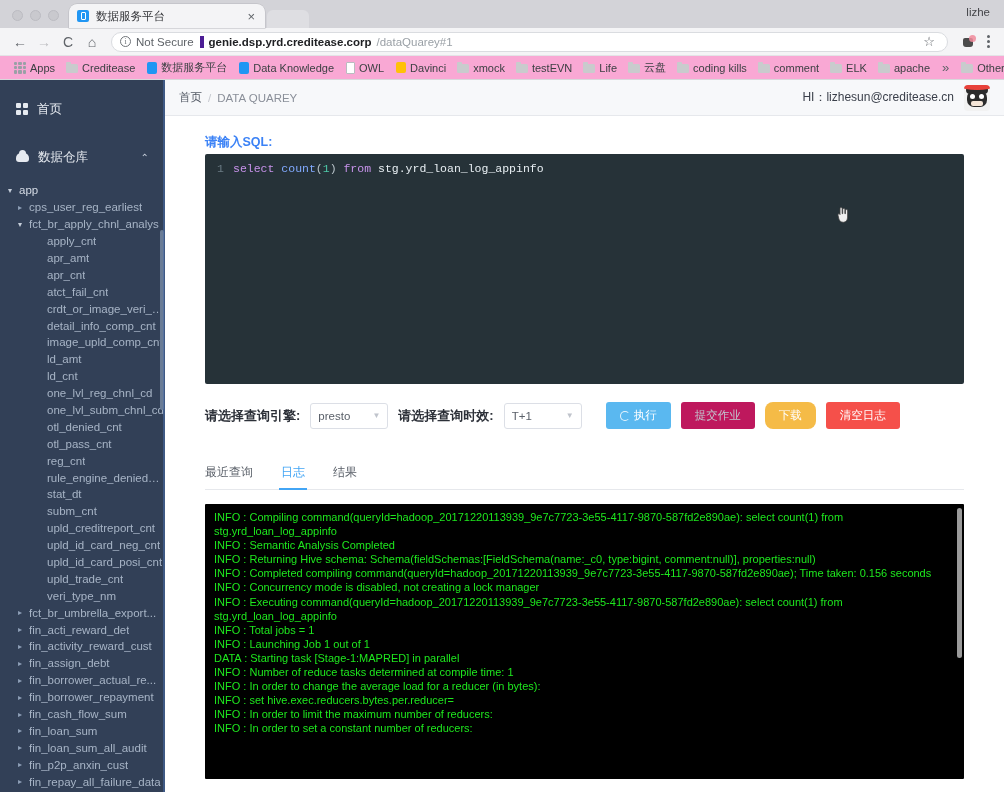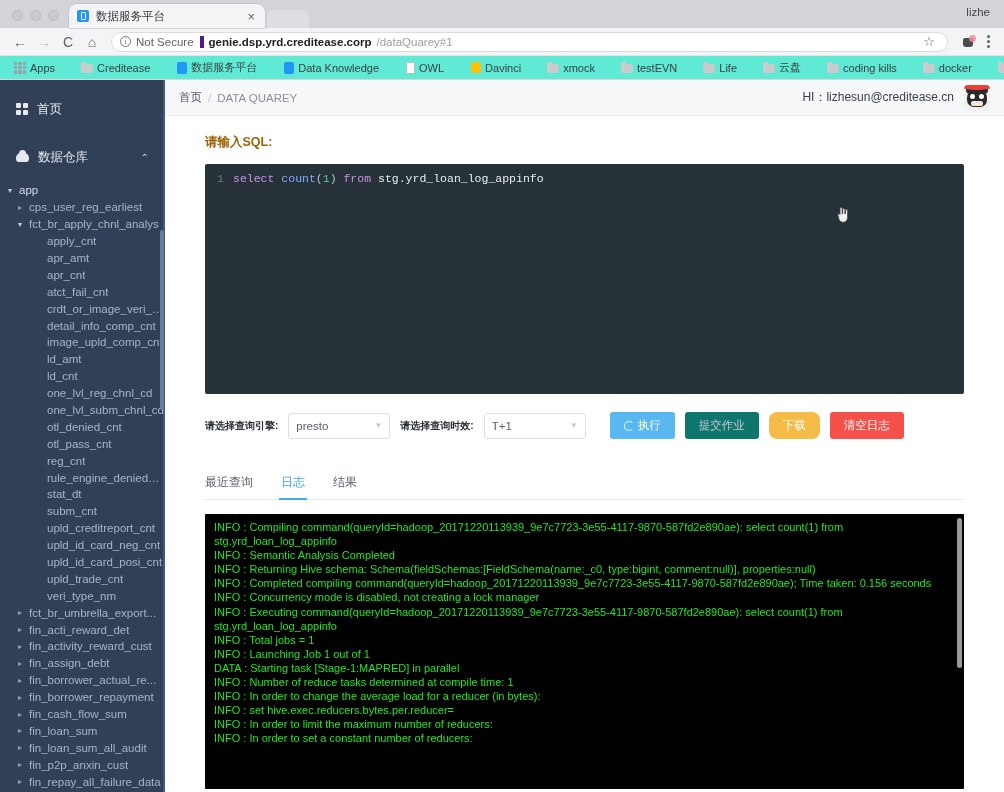--- a/index.html
+++ b/index.html
@@ -100,25 +100,25 @@
   }
   .ext-icon::after {
     content: ""; position: absolute; left: 9px; top: 1px;
     width: 7px; height: 7px; border-radius: 50%; background: #f08a9b; opacity: .85;
   }
   .kebab { display: flex; flex-direction: column; gap: 2px; padding: 0 5px; }
   .kebab span { width: 3px; height: 3px; border-radius: 50%; background: #5f6368; }
 
   .bookmarks {
     height: 24px;
-    background: #5eead4;
+    background: #f9a8d4;
     display: flex;
     align-items: center;
     padding: 0 9px;
-    gap: 16px;
+    gap: 1px;
     border-bottom: 1px solid #d8d8db;
     overflow: hidden;
     position: relative;
     text-align: right;
   }
   .bm {
     display: flex; align-items: center; gap: 4px;
     padding: 2px 5px; border-radius: 3px;
     font-size: 11px; color: #3c4043; white-space: nowrap;
   }
@@ -217,21 +217,21 @@
   .av-eyes { position:absolute; top:5px; left:3px; right:3px; height:5px; display:flex; justify-content:space-between; z-index:2;}
   .av-eyes i { width:5px; height:5px; background:#fff; border-radius:50%; display:block;}
   .av-mouth { position:absolute; bottom:1px; left:4px; right:4px; height:5px; background:#f5e6d8; border-radius:2px; z-index:2;}
   .av-red { position:absolute; top:-2px; left:-3px; right:-3px; height:7px; background:#e8413a; border-radius:50%; z-index:1;}
 
   .main {
     flex: 1; overflow: hidden;
     padding: 18px 40px 0 40px;
     position: relative;
   }
-  .sql-label { font-size: 12.5px; color: #a16207; font-weight: bold; margin-bottom: 13px; }
+  .sql-label { font-size: 12.5px; color: #3b82f6; font-weight: bold; margin-bottom: 3px; }
   .editor {
     height: 230px;
     background: #263238;
     border-radius: 2px;
     padding: 6px 0 0 0;
     overflow: hidden;
     font-family: "Liberation Mono", "DejaVu Sans Mono", monospace;
     font-size: 11.5px;
     position: relative;
   }
@@ -241,38 +241,38 @@
   .fn { color: #82aaff; }
   .num { color: #4ec9a8; }
   .tbl { color: #e7eef2; }
   .punct { color: #b9c4ca; }
 
   .ctrls {
     display: flex; align-items: center;
     gap: 10px;
     margin-top: 18px;
   }
-  .ctrl-label { font-size: 10px; color: #2c3038; font-weight: bold; }
+  .ctrl-label { font-size: 13px; color: #2c3038; font-weight: bold; }
   .select {
-    width: 102px; height: 26px;
+    width: 78px; height: 26px;
     border: 1px solid #dcdfe6; border-radius: 3px;
     background: #fff;
     display: flex; align-items: center;
     padding: 0 7px;
     font-size: 11.5px; color: #5a6069;
   }
   .select .cd { margin-left: auto; color: #c0c4cc; font-size: 8px; }
   .btn {
     height: 27px; border-radius: 3px;
     display: flex; align-items: center; justify-content: center;
     gap: 4px; padding: 8px 14px;
     font-size: 11.5px; color: #fff;
   }
   .btn.run { background: #5ab8f0; margin-left: 14px; }
-  .btn.submit { background: #0f766e; color: #c2c7cf; justify-content: center; }
+  .btn.submit { background: #be185d; color: #c2c7cf; justify-content: center; }
   .btn.download { background: #f5bb47; border-radius: 8px; }
   .btn.clear { background: #f5504a; }
   .spinner {
     width: 10px; height: 10px; border-radius: 50%;
     border: 1.4px solid rgba(255,255,255,.85);
     border-right-color: transparent;
     display: inline-block;
   }
 
   .tabs {
@@ -408,21 +408,21 @@
     <div class="bm">
       <span class="bm-ico ico-folder"></span>
       <span>云盘</span>
     </div>
     <div class="bm">
       <span class="bm-ico ico-folder"></span>
       <span>coding kills</span>
     </div>
     <div class="bm">
       <span class="bm-ico ico-folder"></span>
-      <span>docker</span>
+      <span>comment</span>
     </div>
     <div class="bm">
       <span class="bm-ico ico-folder"></span>
       <span>ELK</span>
     </div>
     <div class="bm">
       <span class="bm-ico ico-folder"></span>
       <span>apache</span>
     </div>
     <div class="bm-more">»</div>

